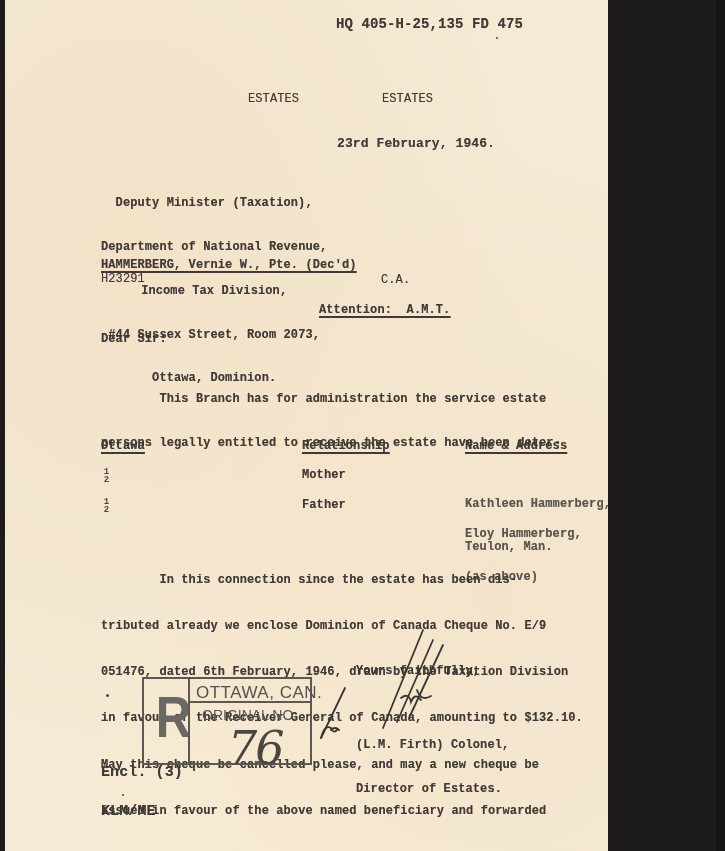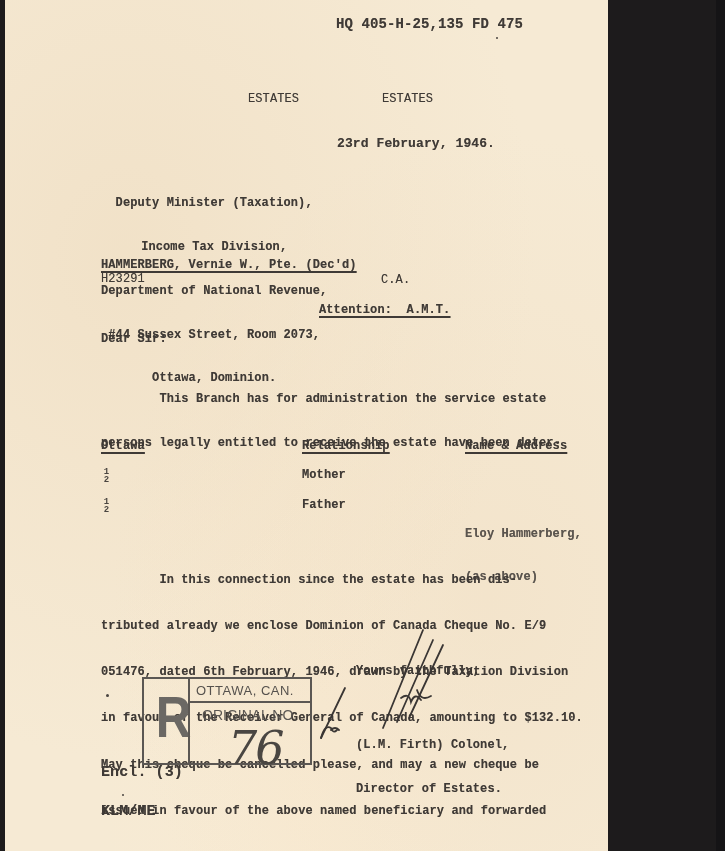--- a/index.html
+++ b/index.html
@@ -67,21 +67,21 @@
     position: absolute; left: 10px; top: 8px; width: 22px; height: 60px;
     font-family: "Liberation Sans", sans-serif;
     font-size: 58px; line-height: 60px; font-weight: bold;
     color: #6b6864; transform: scaleX(0.85);
   }
   .stamp-divider {
     position: absolute; left: 44px; top: 0; width: 2px; height: 84px; background: #5b5753;
   }
   .stamp-city {
     position: absolute; left: 52px; top: 4px;
-    font-family: "Liberation Sans", sans-serif; font-size: 13px; color: #55514d;
+    font-family: "Liberation Sans", sans-serif; font-size: 17px; color: #55514d;
     letter-spacing: 0.5px; white-space: nowrap;
   }
   .stamp-rule {
     position: absolute; left: 46px; top: 22px; width: 120px; height: 1.5px; background: #5b5753;
   }
   .stamp-label {
     position: absolute; left: 58px; top: 28px;
     font-family: "Liberation Sans", sans-serif; font-size: 14px; color: #5a5652;
     white-space: nowrap;
     text-align: center;
@@ -101,22 +101,22 @@
 
   <div class="t ref">HQ 405-H-25,135 FD 475</div>
 
   <div class="t branch-a">ESTATES</div>
   <div class="t branch-b">ESTATES</div>
 
   <div class="t date">23rd February, 1946.</div>
 
   <div class="t addr">
     <div>Deputy Minister (Taxation),</div>
+    <div>Department of National Revenue,</div>
     <div>Income Tax Division,</div>
-    <div>Department of National Revenue,</div>
     <div>#44 Sussex Street, Room 2073,</div>
     <div>Ottawa, Dominion.</div>
   </div>
 
   <div class="t subject u">HAMMERBERG, Vernie W., Pte. (Dec'd)</div>
   <div class="t subject2">H23291</div>
   <div class="t ca">C.A.</div>
 
   <div class="t attn u">Attention:  A.M.T.</div>
 
@@ -129,20 +129,24 @@
 
   <div class="t hdr hdr-share u">Ottawa</div>
   <div class="t hdr hdr-rel u">Relationship</div>
   <div class="t hdr hdr-name u">Name &amp; Address</div>
 
   <div class="frac" style="top:468px;">
     <div>1</div>
     <div>2</div>
   </div>
   <div class="t row" style="left:297px; top:468px;">Mother</div>
+  <div class="t row faint" style="left:460px; top:468px;">
+    <div>Kathleen Hammerberg,</div>
+    <div>Teulon, Man.</div>
+  </div>
 
   <div class="frac" style="top:498px;">
     <div>1</div>
     <div>2</div>
   </div>
   <div class="t row" style="left:297px; top:498px;">Father</div>
   <div class="t row faint" style="left:460px; top:498px;">
     <div>Eloy Hammerberg,</div>
     <div>(as above)</div>
   </div>

